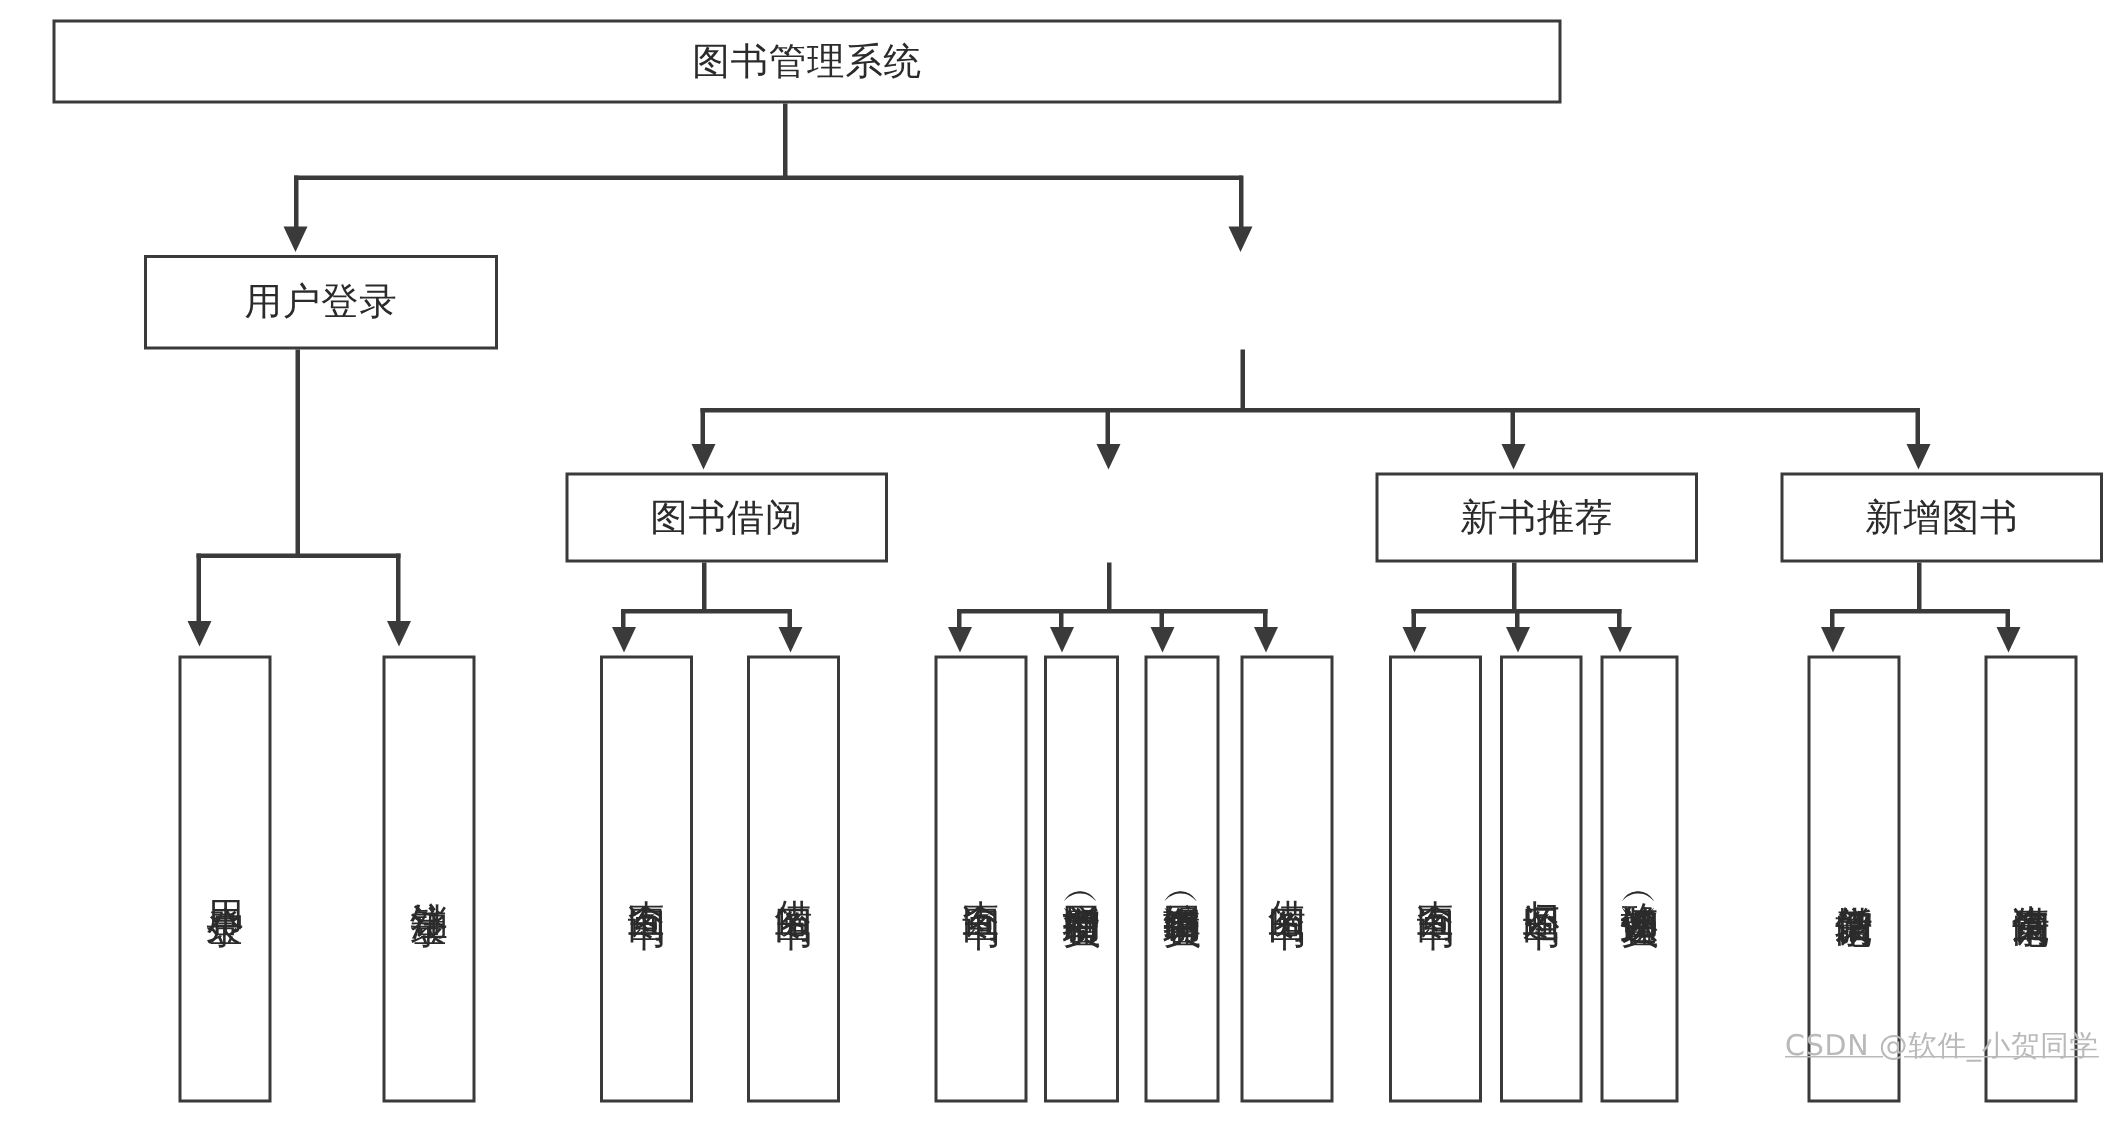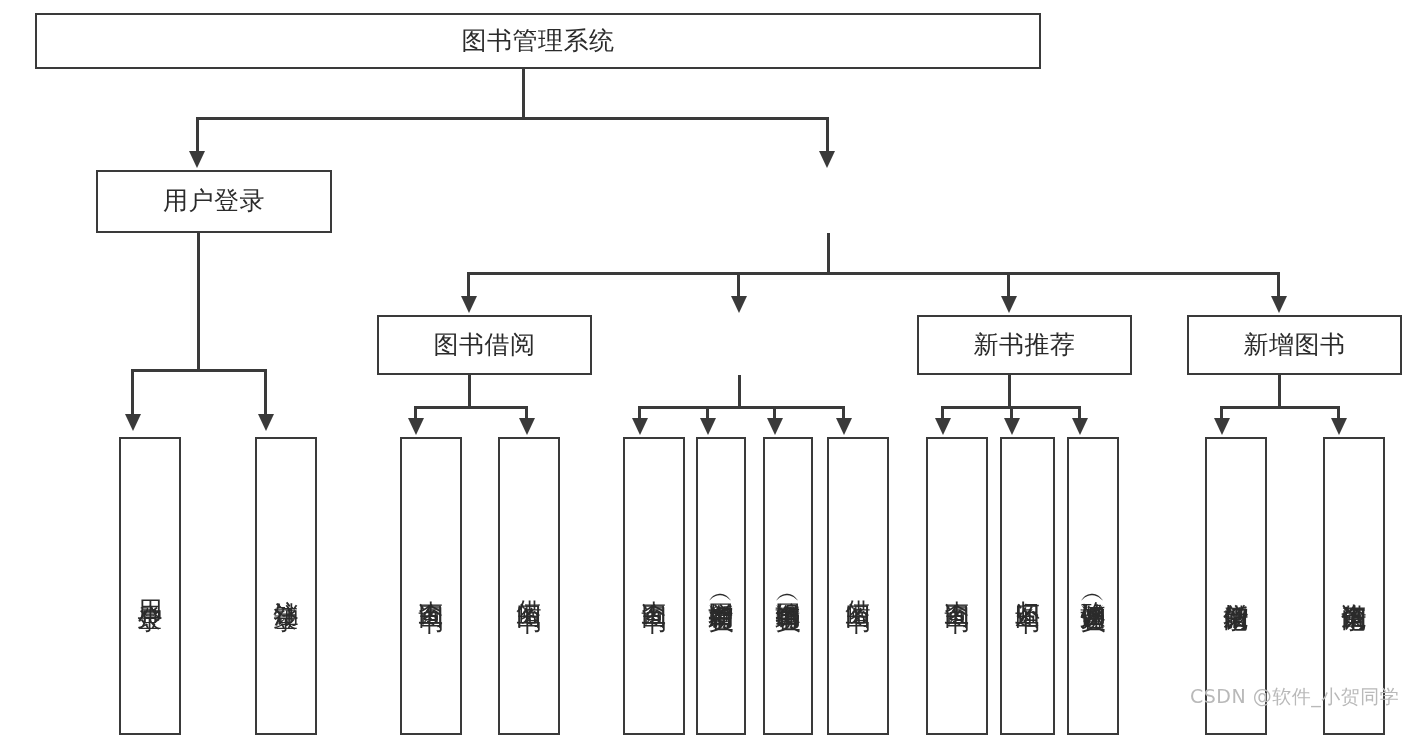--- a/index.html
+++ b/index.html
@@ -199,15 +199,15 @@
     <span class="label">确认归还（管理员）</span>
   </div>
 
   <div class="node v tight" style="left:1190px; top:437px; width:62px; height:298px;">
     <span class="label">新增借阅记录</span>
   </div>
   <div class="node v tight" style="left:1308px; top:437px; width:62px; height:298px;">
     <span class="label">查询借阅记录</span>
   </div>
 
-  <div class="watermark" style="left:1190px; top:684px;">CSDN @软件_小贺同学</div>
+  <div class="watermark" style="left:1190px; top:684px;text-decoration:underline;">CSDN @软件_小贺同学</div>
 
 </div>
 
 </body></html>

